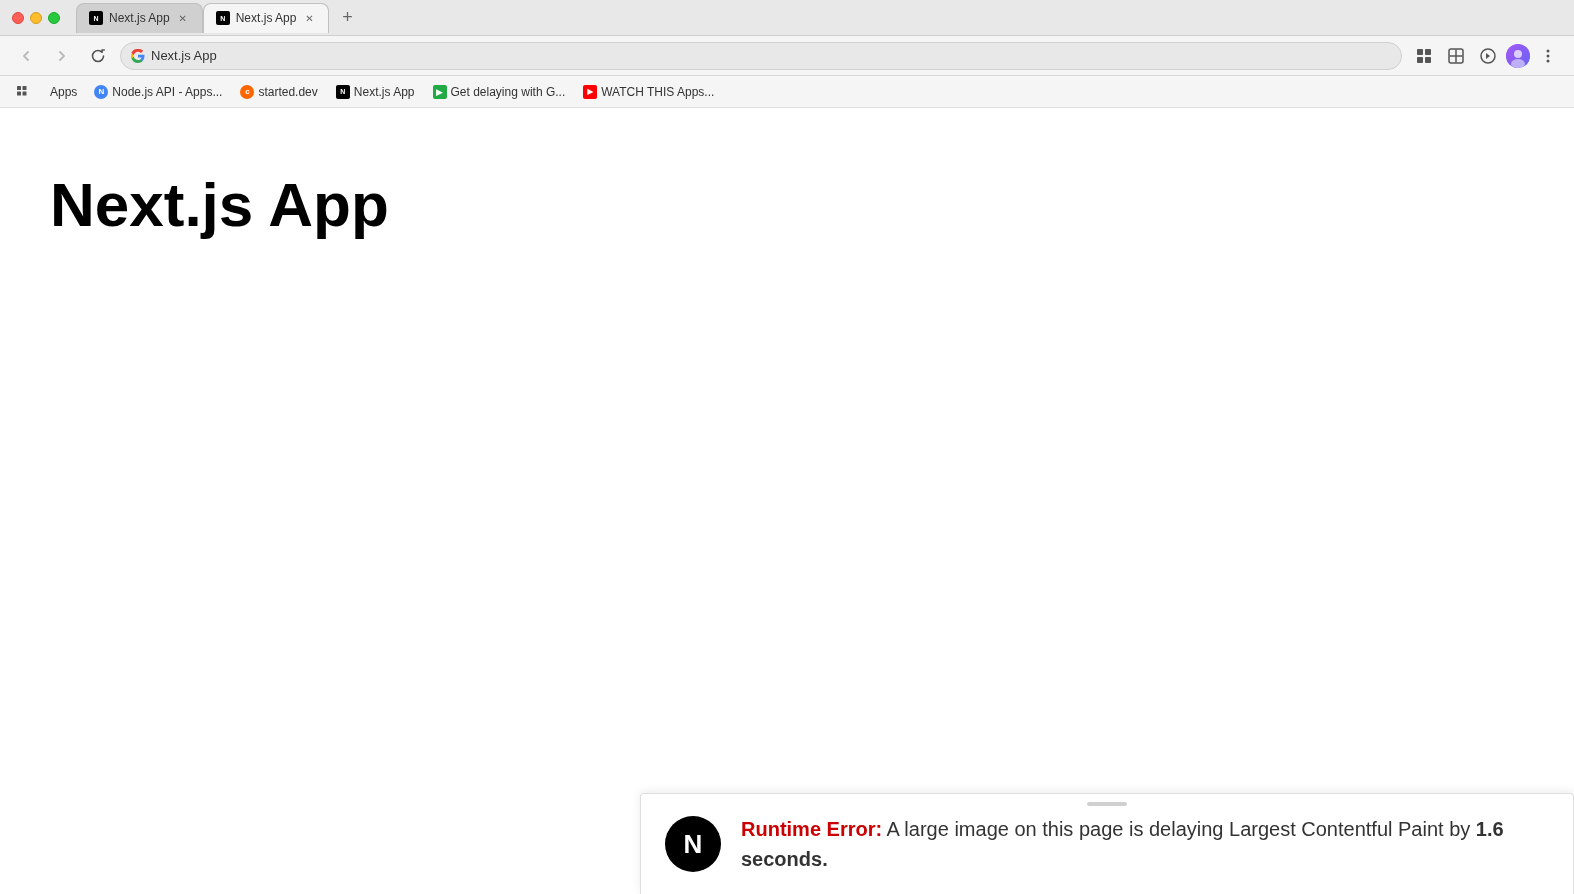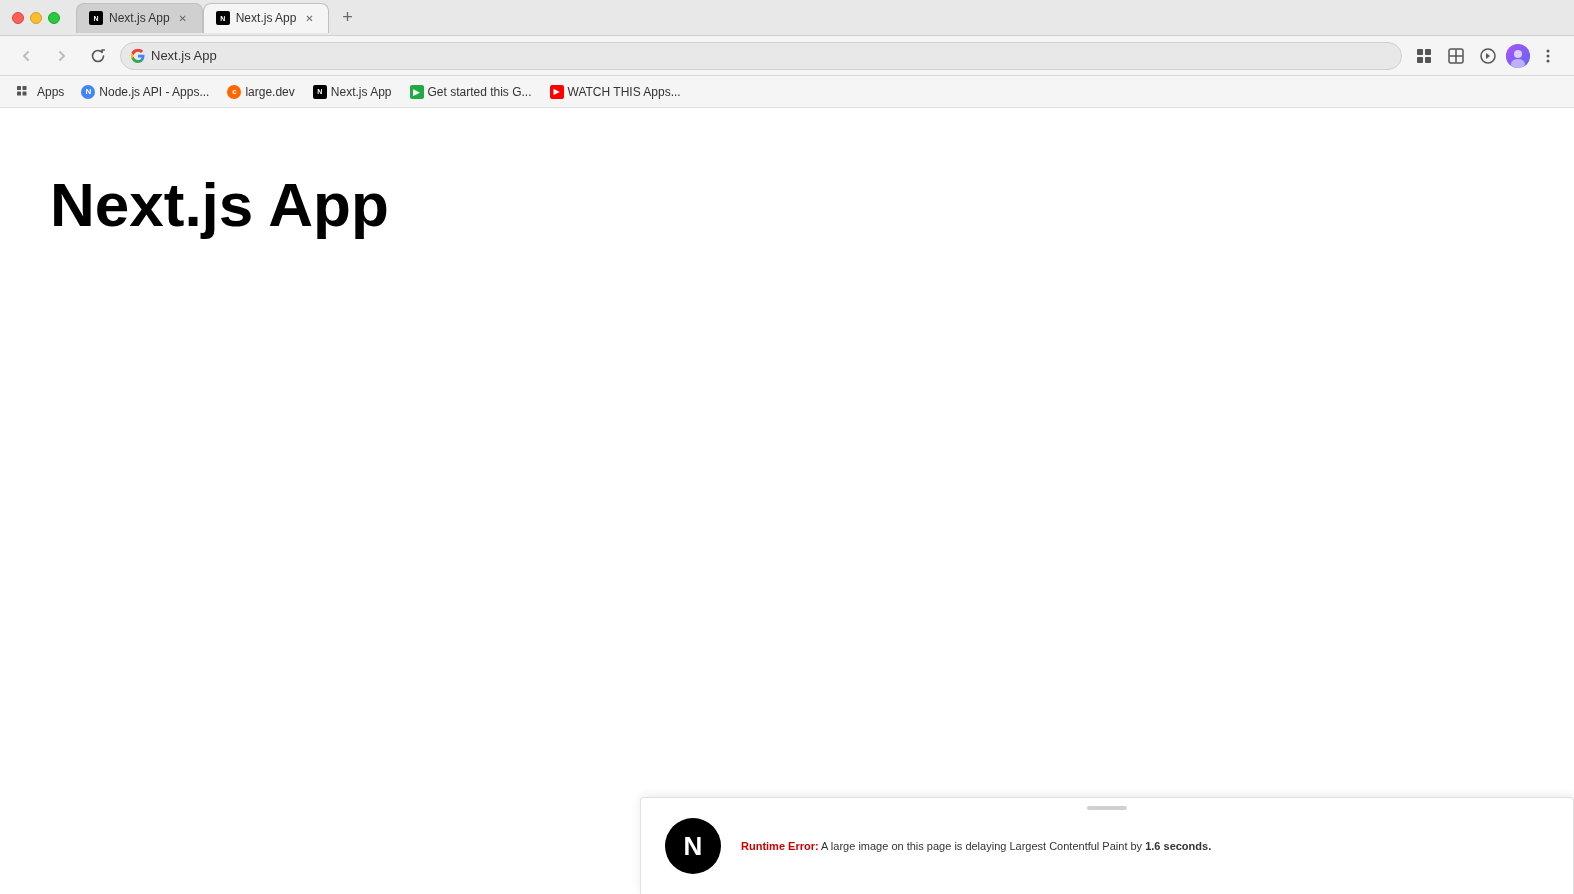--- a/index.html
+++ b/index.html
@@ -153,21 +153,21 @@
       height: 32px;
       display: flex;
       align-items: center;
       padding: 0 10px;
       gap: 4px;
       border-bottom: 1px solid #e0e0e0;
     }
     .bookmark-apps {
       display: flex;
       align-items: center;
-      gap: 7px;
+      gap: 20px;
       padding: 3px 6px;
       border-radius: 4px;
       cursor: pointer;
       font-size: 12px;
       color: #333;
     }
     .bookmark-item {
       display: flex;
       align-items: center;
       gap: 4px;
@@ -225,21 +225,21 @@
       flex-shrink: 0;
     }
     .error-icon-n {
       color: #fff;
       font-size: 26px;
       font-weight: 700;
       font-family: -apple-system, sans-serif;
     }
 
     .error-text {
-      font-size: 11px;
+      font-size: 20px;
       color: #333;
       line-height: 1.5;
     }
     .error-label {
       color: #cc0000;
       font-weight: 700;
     }
     .error-bold {
       font-weight: 700;
     }
@@ -428,31 +428,31 @@
     <span>Apps</span>
   </div>
 
   <div class="bookmark-item">
     <div class="favicon-circle-blue">N</div>
     <span>Node.js API - Apps...</span>
   </div>
 
   <div class="bookmark-item">
     <div class="favicon-circle-orange">c</div>
-    <span>large.dev</span>
+    <span>started.dev</span>
   </div>
 
   <div class="bookmark-item">
     <div class="favicon-next">N</div>
     <span>Next.js App</span>
   </div>
 
   <div class="bookmark-item">
     <div class="favicon-arrow">▶</div>
-    <span>Get started this G...</span>
+    <span>Get delaying with G...</span>
   </div>
 
   <div class="bookmark-item">
     <div class="favicon-yt">▶</div>
     <span>WATCH THIS Apps...</span>
   </div>
 </div>
 
 <div class="page-content">
   <h1 class="page-heading">Next.js App</h1>

